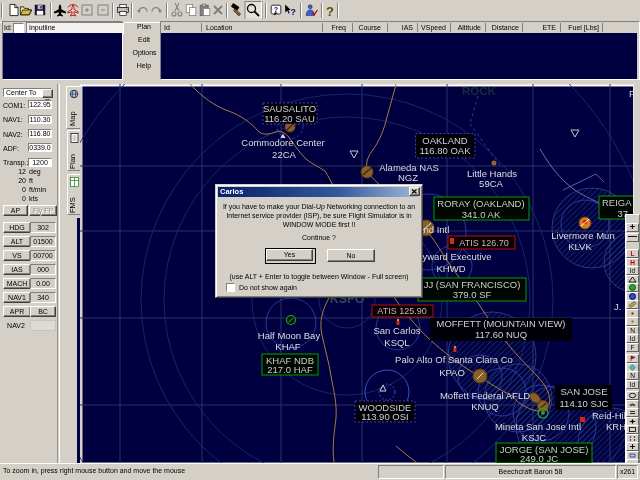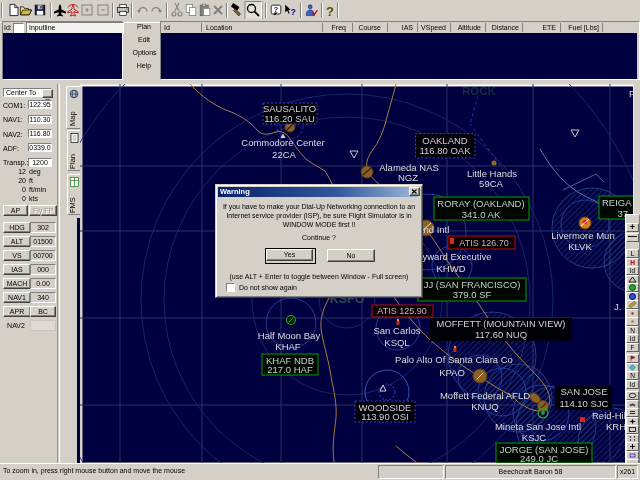--- a/index.html
+++ b/index.html
@@ -517,21 +517,21 @@
   <div class="abs" style="left:0;top:463px;width:640px;height:17px;background:#d4d0c8;border-top:1px solid #fff;"></div>
   <div class="abs t7" style="left:3px;top:466px;">To zoom in, press right mouse button and move the mouse</div>
   <div class="abs sunk" style="left:378px;top:465px;width:64px;height:12px;"></div>
   <div class="abs sunk t7" style="left:445px;top:465px;width:169px;height:12px;text-align:center;line-height:12px;">Beechcraft Baron 58</div>
   <div class="abs sunk t7" style="left:617px;top:465px;width:19px;height:12px;text-align:center;line-height:12px;">x261</div>
 
   <div class="abs" style="left:215px;top:184px;width:206px;height:112px;background:#d4d0c8;
        border-top:1px solid #d4d0c8;border-left:1px solid #d4d0c8;border-right:1px solid #404040;border-bottom:1px solid #404040;
        box-shadow:inset 1px 1px 0 #ffffff, inset -1px -1px 0 #808080;z-index:50;" id="dialog">
     <div class="abs" style="left:2px;top:2px;width:200px;height:10px;background:linear-gradient(90deg,#08216a 0%,#33589c 60%,#9db9d8 100%);"></div>
-    <div class="abs" style="left:4px;top:2px;color:#fff;font-size:7.5px;line-height:10px;font-weight:bold;">Warning</div>
+    <div class="abs" style="left:4px;top:2px;color:#fff;font-size:7.5px;line-height:10px;font-weight:bold;">Carlos</div>
     <div class="abs btn" style="left:193px;top:2px;width:9px;height:7px;">
       <svg width="9" height="7" style="display:block">
           <path d="M2 1.5 L6.5 5.5 M6.5 1.5 L2 5.5" stroke="#000" stroke-width="1.1" fill="none"></path>
         </svg>
     </div>
     <div class="abs t7" style="left:3px;top:17px;width:200px;text-align:center;">If you have to make your Dial-Up Networking connection to an<br>Internet service provider (ISP), be sure Flight Simulator is in<br>WINDOW MODE first !!</div>
     <div class="abs t7" style="left:3px;top:48px;width:200px;text-align:center;">Continue ?</div>
     <div class="abs" style="left:49px;top:63px;width:49px;height:14px;border:1px solid #000;">
       <div class="abs btn t7" style="left:0;top:0;width:45px;height:10px;line-height:10px;">Yes</div>
     </div>

